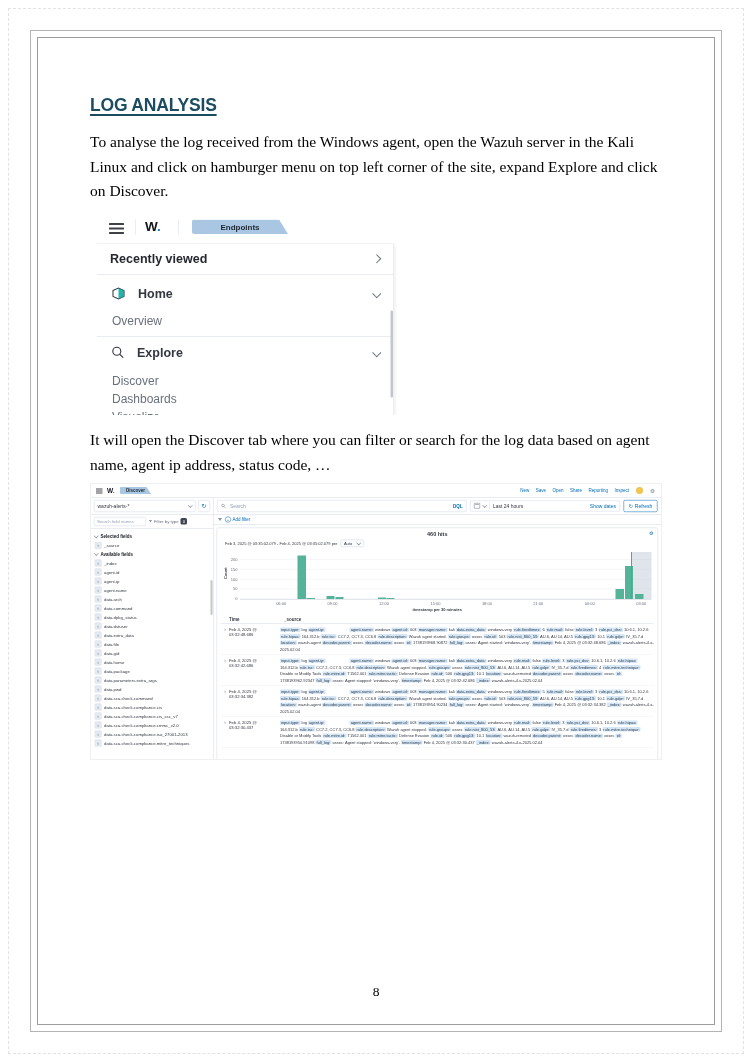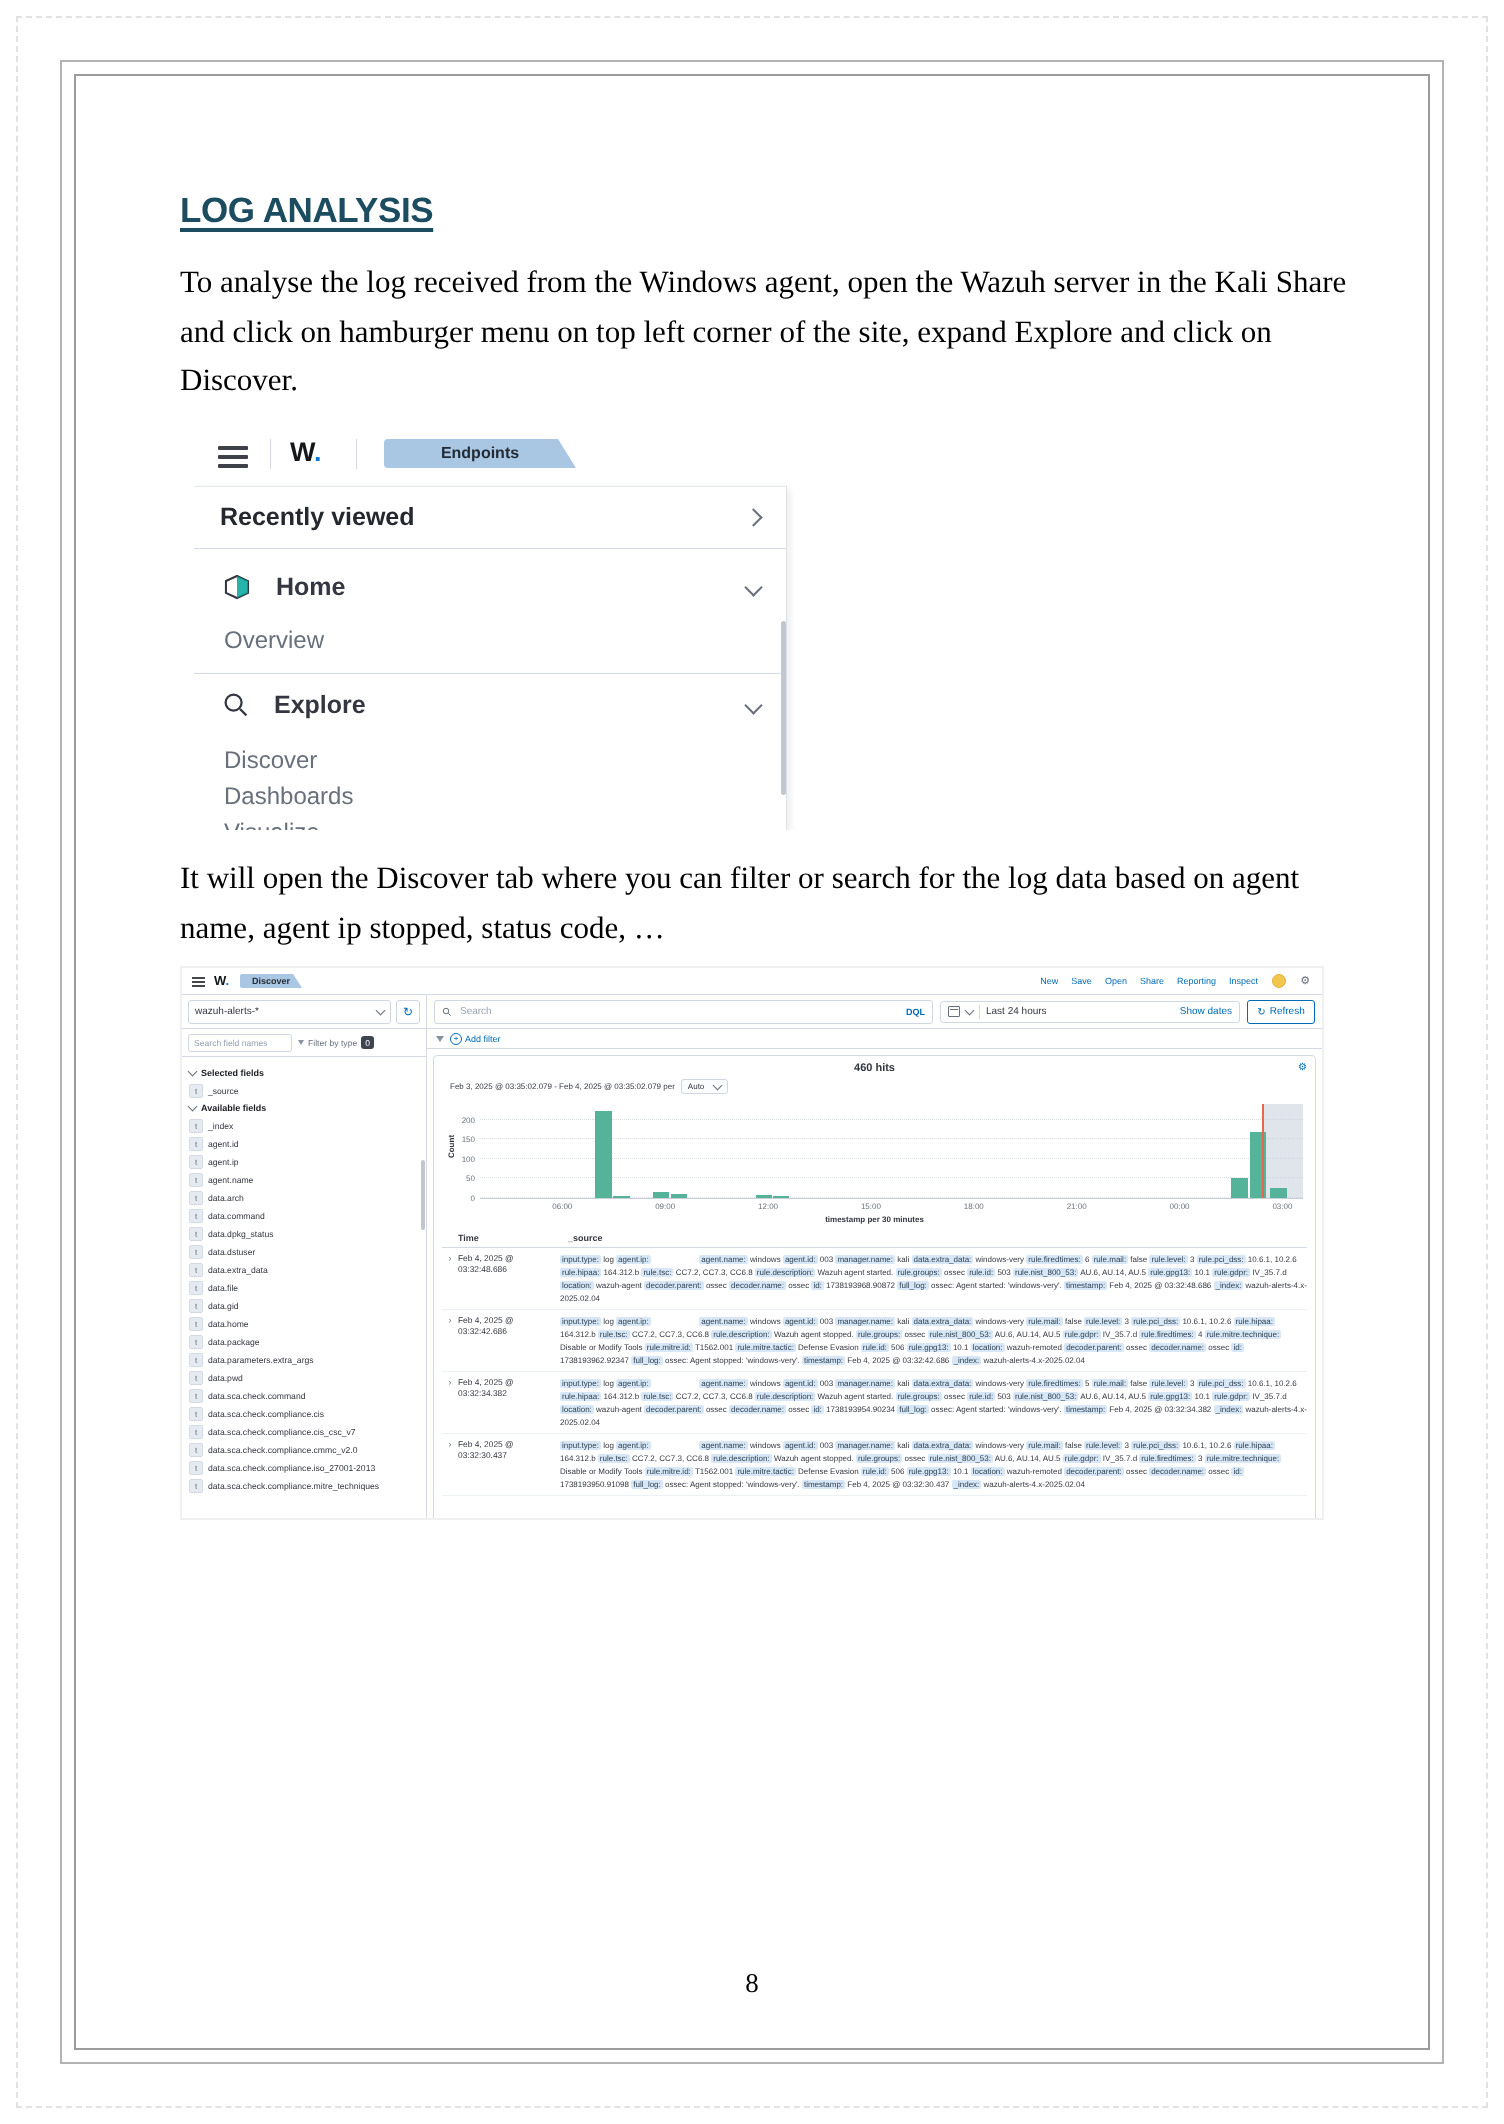--- a/index.html
+++ b/index.html
@@ -109,22 +109,22 @@
   .redact{display:inline-block;width:44px;}
 </style>
 </head>
 <body>
 
 <div class="frame-dashed"></div>
 <div class="frame-outer"></div>
 <div class="frame-inner"></div>
 
 <div class="doc-heading">LOG ANALYSIS</div>
-<div class="doc-para" id="para1">To analyse the log received from the Windows agent, open the Wazuh server in the Kali Share and click on hamburger menu on top left corner of the site, expand Explore and click on Discover.</div>
-<div class="doc-para" id="para2">It will open the Discover tab where you can filter or search for the log data based on agent name, agent ip stopped, status code, …</div>
+<div class="doc-para" id="para1">To analyse the log received from the Windows agent, open the Wazuh server in the Kali Linux and click on hamburger menu on top left corner of the site, expand Explore and click on Discover.</div>
+<div class="doc-para" id="para2">It will open the Discover tab where you can filter or search for the log data based on agent name, agent ip address, status code, …</div>
 <div class="page-num">8</div>
 
 <div class="shot1">
   <div class="shot1-in">
     <div class="ms-ham">
         <i></i>
         <i></i>
         <i></i>
       </div>
     <div class="ms-sep" style="left:76px"></div>

